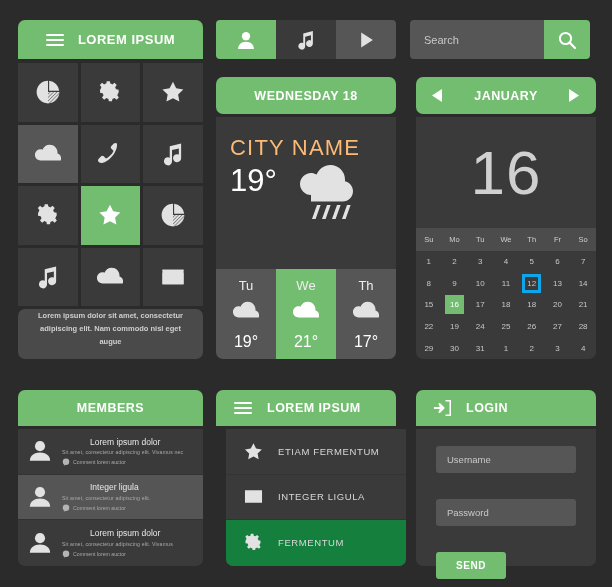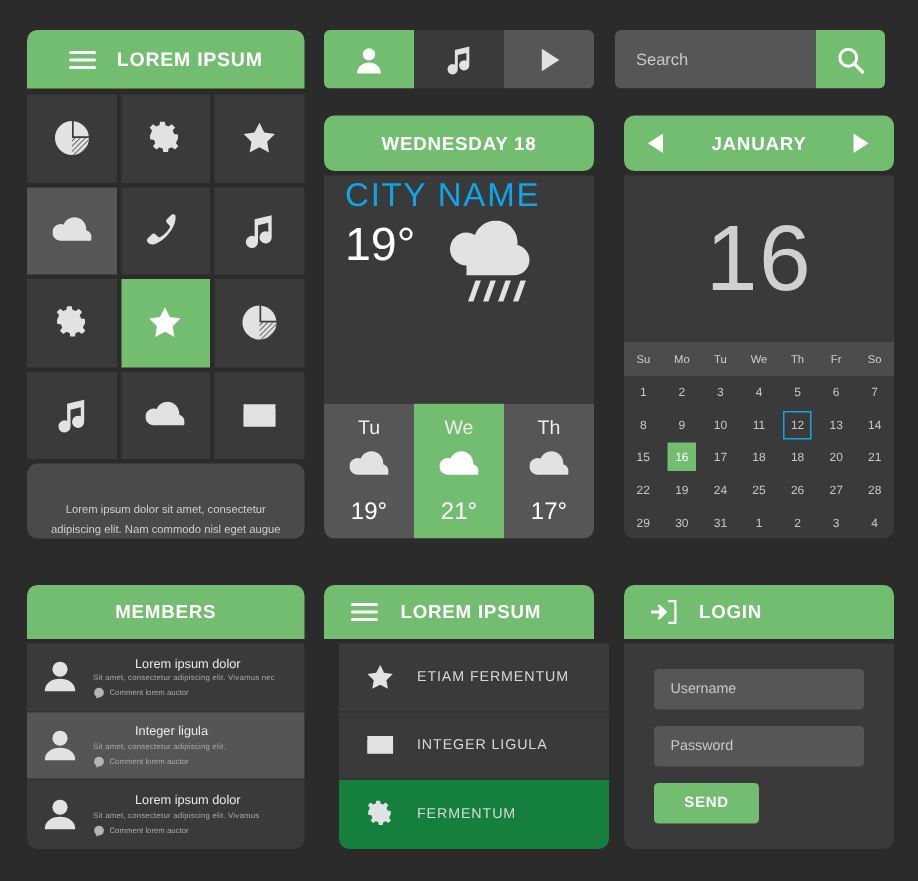--- a/index.html
+++ b/index.html
@@ -32,22 +32,22 @@
   #c1-header .hamburger { margin-right:14px; }
 
   #tilegrid { left:18px; top:63px; width:185px; height:243px; display:grid;
     grid-template-columns: repeat(3, 1fr); grid-template-rows: repeat(4, 1fr);
     gap:3px; }
   .tile { background:#3a3a3a; display:flex; align-items:center; justify-content:center; }
   .tile.light { background:#565656; }
   .tile.green { background:#73bd71; }
 
   #c1-footer { left:18px; top:309px; width:185px; height:50px; background:#4a4a4a;
-    border-radius:7px; display:flex; align-items:flex-end; justify-content:center;
-    text-align:center; padding:0 12px; }
+    border-radius:7px; display:flex; align-items:flex-start; justify-content:center;
+    text-align:center; padding:0 12px;font-weight:bold; }
   #c1-footer p { color:#cfcfcf; font-size:7.5px; line-height:1.75; }
 
   
   #members-head { left:18px; top:390px; width:185px; height:36px; font-size:12.5px; }
   #members-list { left:18px; top:429px; width:185px; height:137px; background:#3a3a3a;
     border-radius:0 0 7px 7px; overflow:hidden; }
   .member { height:45.6px; display:flex; align-items:center; padding:0 9px;
     border-bottom:1px solid #333; }
   .member.alt { background:#555555; }
   .member:last-child { border-bottom:none; }
@@ -60,22 +60,22 @@
 
   
   #segmented { left:216px; top:20px; width:180px; height:39px; display:flex;
     border-radius:4px; overflow:hidden; }
   .seg { flex:1; display:flex; align-items:center; justify-content:center; background:#3a3a3a; }
   .seg.active { background:#73bd71; }
   .seg.hover { background:#565656; }
 
   #day-head { left:216px; top:77px; width:180px; height:37px; font-size:12.5px; }
   #weather { left:216px; top:117px; width:180px; height:152px; background:#3a3a3a; }
-  #weather .city { color:#0ea5e9; font-size:22px; font-weight:300; letter-spacing:1.2px;
-    padding:0 0 0 14px; }
+  #weather .city { color:#fdba74; font-size:22px; font-weight:300; letter-spacing:1.2px;
+    padding:18px 0 0 14px; }
   #weather .row { display:flex; align-items:flex-start; padding:2px 0 0 14px; }
   #weather .temp { color:#ffffff; font-size:31px; font-weight:300; line-height:1.15; }
   #weather .wx { margin-left:14px; margin-top:2px; }
   #weather .meta { padding:10px 0 0 14px; color:#e2e2e2; font-size:7.5px;
     font-weight:bold; line-height:1.65; letter-spacing:.3px; }
 
   #forecast { left:216px; top:269px; width:180px; height:90px; display:flex;
     border-radius:0 0 7px 7px; overflow:hidden; }
   .fcell { flex:1; background:#565656; display:flex; flex-direction:column;
     align-items:center; justify-content:center; gap:5px; }
@@ -117,31 +117,31 @@
   #cal-dows div { text-align:center; color:#cfcfcf; font-size:7.5px; }
 
   #cal-grid { left:416px; top:251px; width:180px; height:108px; background:#3a3a3a;
     display:grid; grid-template-columns: repeat(7,1fr); grid-template-rows: repeat(5,1fr);
     border-radius:0 0 7px 7px; }
   .dcell { display:flex; align-items:center; justify-content:center;
     color:#c7c7c7; font-size:8px; }
   .dcell span { display:flex; align-items:center; justify-content:center;
     width:19px; height:19px; }
   .dcell.sel span { background:#73bd71; color:#ffffff; }
-  .dcell.out span { border:1px solid #0ea5e9; }
+  .dcell.out span { border:3px solid #0ea5e9; }
 
   
   #login-head { left:416px; top:390px; width:180px; height:36px; font-size:12.5px;
     justify-content:flex-start; padding-left:18px; }
   #login-head .li-ico { margin-right:15px; display:flex; }
   #login-body { left:416px; top:429px; width:180px; height:137px; background:#3a3a3a;
     border-radius:0 0 7px 7px; padding:17px 20px; }
   .field { height:27px; background:#565656; border-radius:3px; display:flex;
     align-items:center; padding-left:11px; color:#c9c9c9; font-size:9.5px;
-    margin-bottom:11px; }
+    margin-bottom:26px; }
   #send-btn { width:70px; height:27px; background:#73bd71; border-radius:3px;
     display:flex; align-items:center; justify-content:center; color:#ffffff;
     font-size:10px; font-weight:bold; letter-spacing:.5px; margin-top:4px; }
 </style>
 </head>
 <body>
 
 <div class="page">
 
   <div class="card bar-green round-top" id="c1-header">

